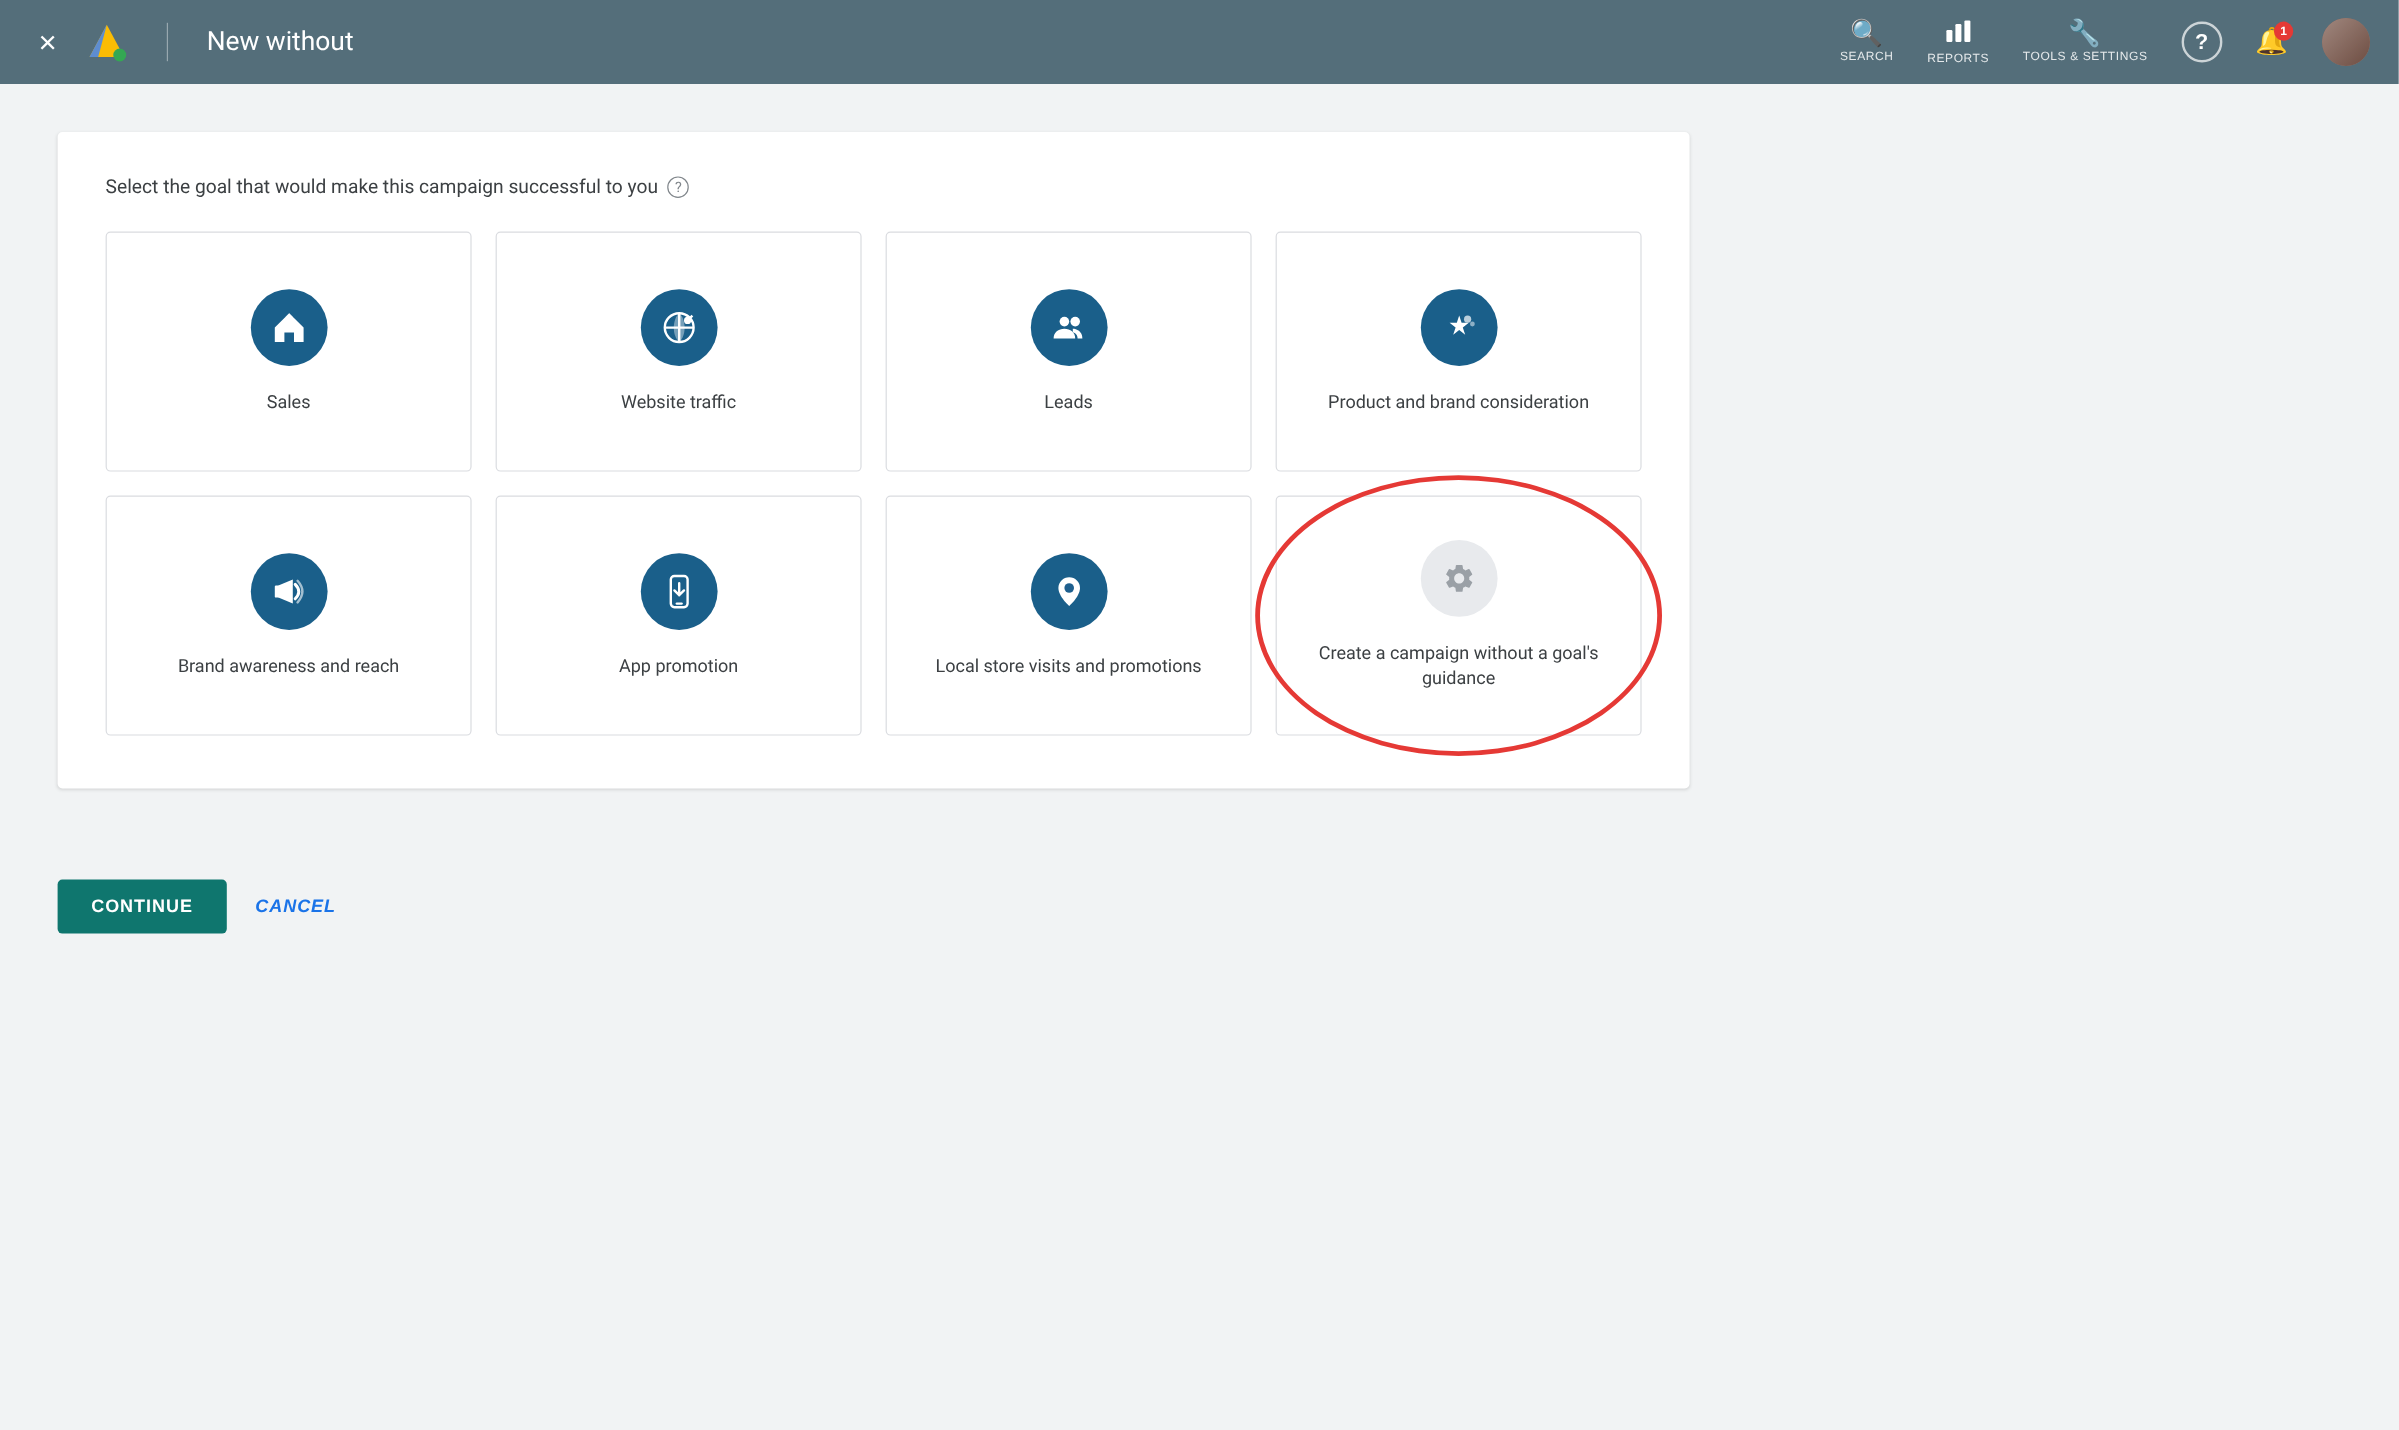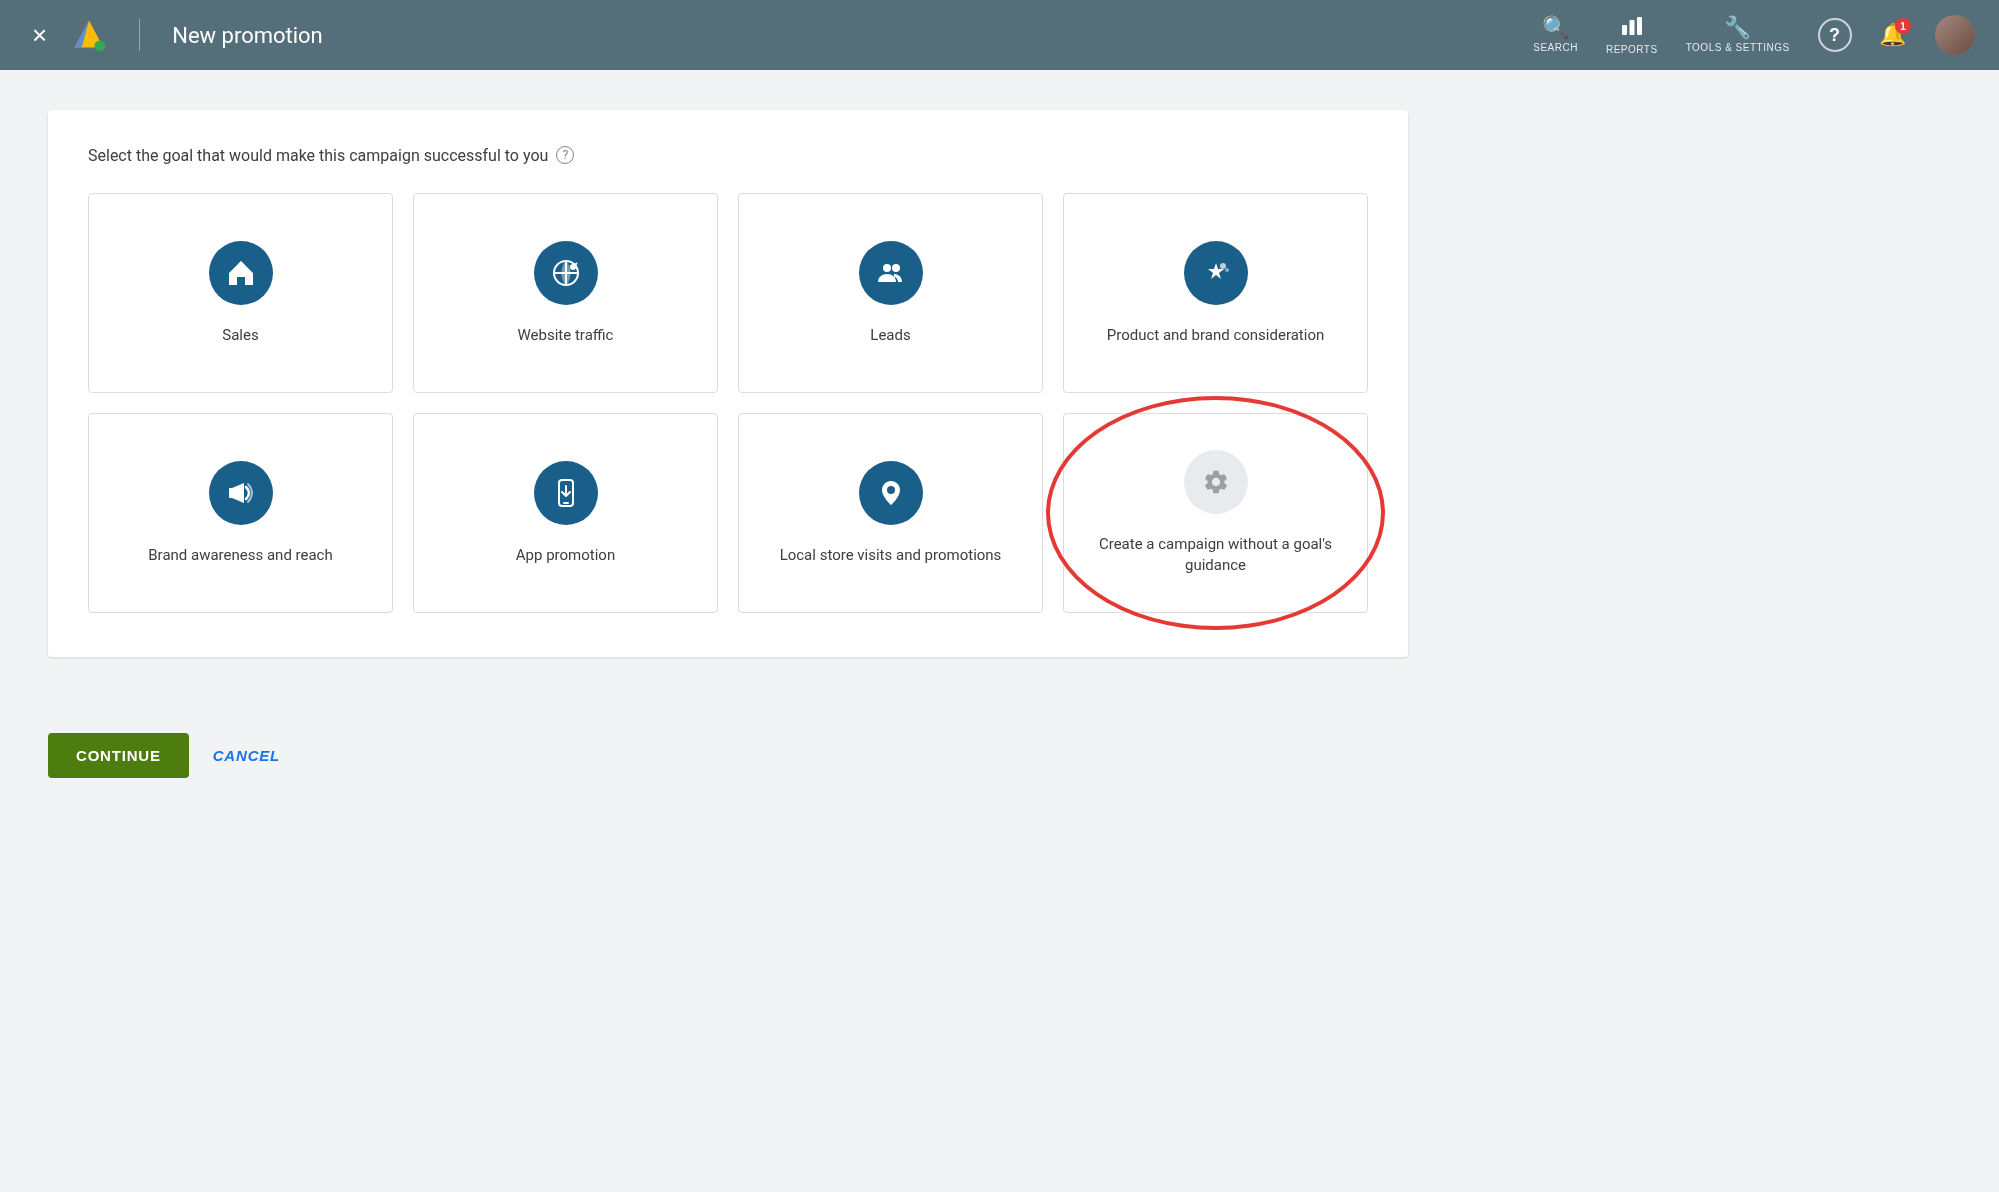--- a/index.html
+++ b/index.html
@@ -145,21 +145,21 @@
       padding: 36px 40px 44px;
       box-shadow: 0 1px 3px rgba(0,0,0,0.12);
       max-width: 1360px;
     }
 
     .card-title {
       font-size: 16px;
       color: #3c4043;
       margin-bottom: 28px;
       display: flex;
-      align-items: flex-start;
+      align-items: center;
       gap: 8px;
     }
     .help-circle {
       width: 18px;
       height: 18px;
       border-radius: 50%;
       border: 1px solid #80868b;
       color: #80868b;
       font-size: 12px;
       display: inline-flex;
@@ -229,21 +229,21 @@
     }
 
     
     .bottom-actions {
       display: flex;
       align-items: center;
       gap: 16px;
       padding: 28px 48px;
     }
     .btn-continue {
-      background: #4d7c0f;
+      background: #0f766e;
       color: #fff;
       border: none;
       padding: 14px 28px;
       font-size: 15px;
       font-weight: 600;
       letter-spacing: 0.8px;
       border-radius: 4px;
       cursor: pointer;
       text-transform: uppercase;
     }
@@ -267,21 +267,21 @@
   <div class="topnav-left">
     <button class="close-btn">×</button>
     <div class="google-ads-logo">
       <svg class="logo-triangle" viewBox="0 0 40 40">
         <polygon points="20,4 36,34 4,34" fill="#FBBC04"></polygon>
         <polygon points="4,34 20,4 12,34" fill="#4285F4" opacity="0.85"></polygon>
         <circle cx="32" cy="32" r="6" fill="#34A853"></circle>
       </svg>
     </div>
     <div class="nav-divider"></div>
-    <span class="nav-title">New promotion</span>
+    <span class="nav-title">New without</span>
   </div>
   <div class="topnav-right">
     <button class="nav-icon-btn">
       <span class="icon-symbol">🔍</span>
       <span class="icon-label">SEARCH</span>
     </button>
     <button class="nav-icon-btn">
       <span class="icon-symbol">
         <svg width="22" height="22" viewBox="0 0 22 22" fill="white">
           <rect x="1" y="10" width="5" height="10" rx="1"></rect>

